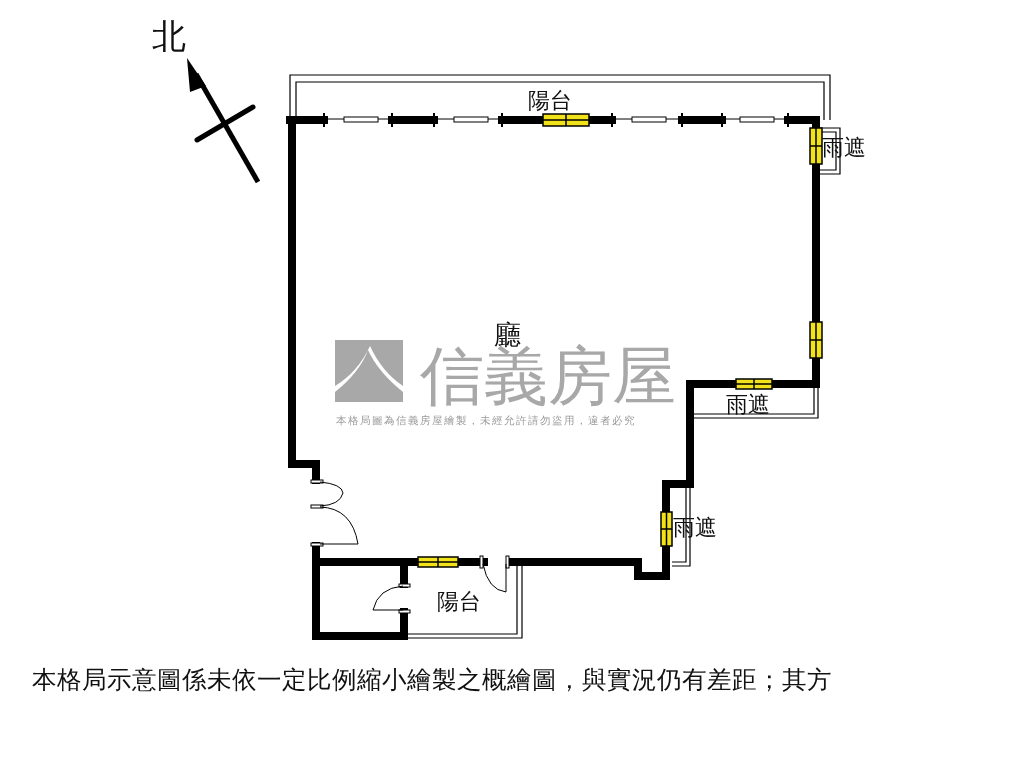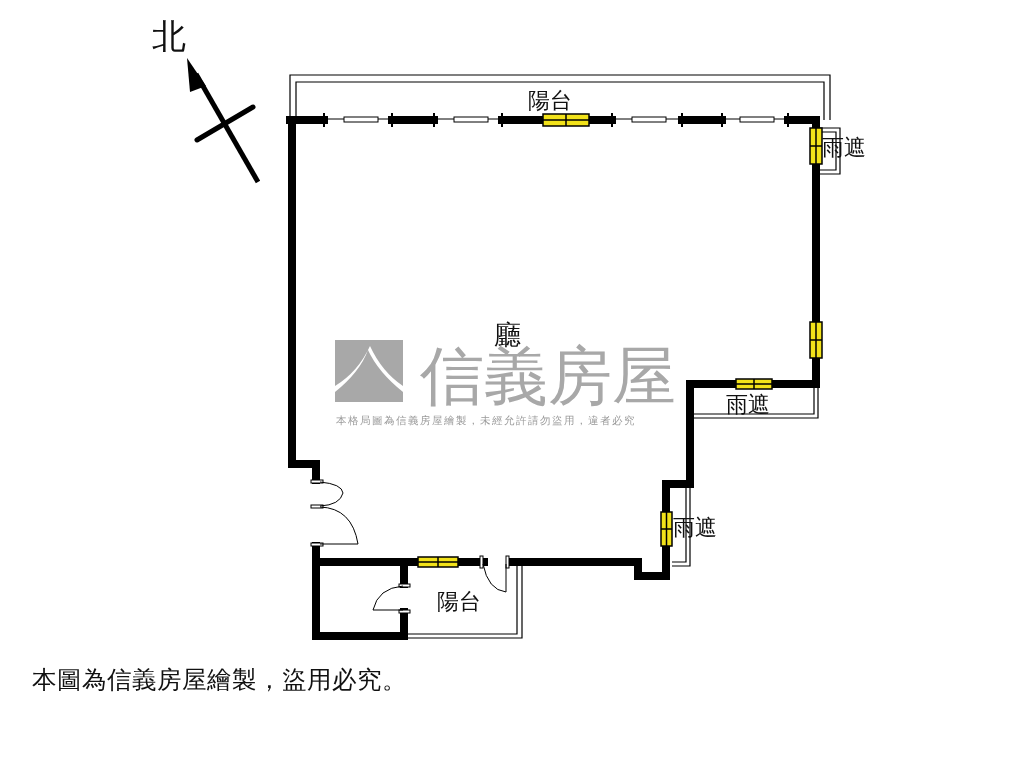--- a/index.html
+++ b/index.html
@@ -164,14 +164,14 @@
 
   <text class="room-label" x="494" y="344" font-size="27">廳</text>
   <text class="room-label" x="528" y="108" font-size="22">陽台</text>
   <text class="room-label" x="822" y="155" font-size="22">雨遮</text>
   <text class="room-label" x="726" y="412" font-size="22">雨遮</text>
   <text class="room-label" x="673" y="535" font-size="22">雨遮</text>
   <text class="room-label" x="437" y="609" font-size="22">陽台</text>
 </svg>
 
 <div class="disclaimer">
-  <div>本圖為信義房屋繪製，盜用必究。</div>
+  <div>本格局示意圖係未依一定比例縮小繪製之概繪圖，與實況仍有差距；其方</div>
 </div>
 
 </body></html>

